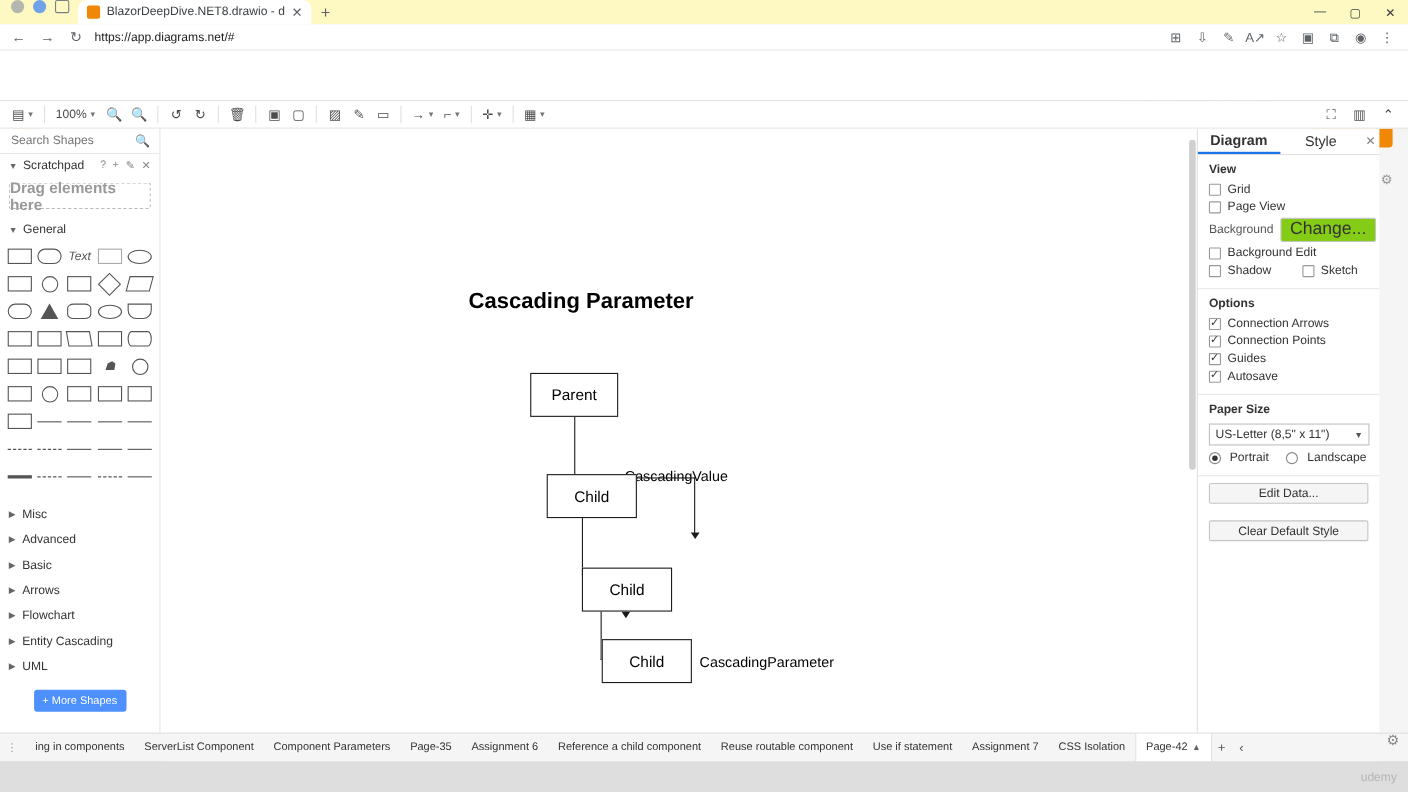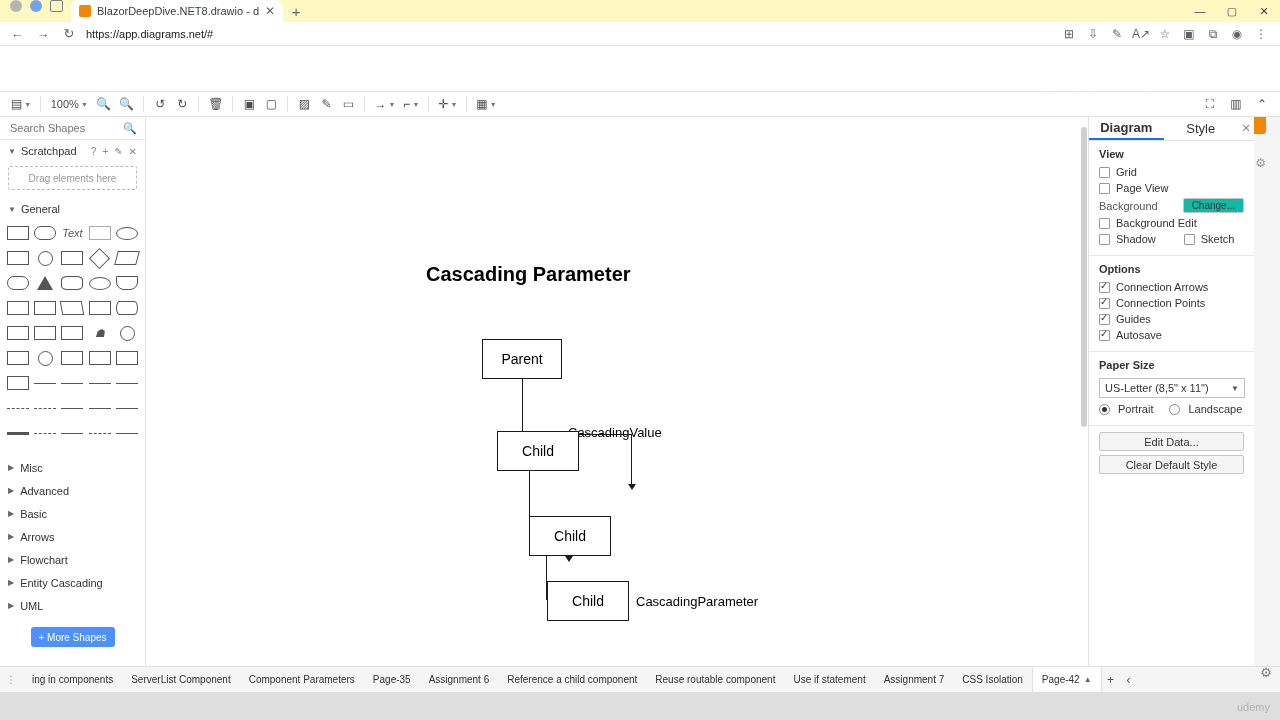--- a/index.html
+++ b/index.html
@@ -80,21 +80,21 @@
   
   .left { position:absolute; left:0; top:71px; width:146px; height:575px; background:#fff; border-right:1px solid #e0e0e0; overflow:hidden; }
   .search-row { height:23px; display:flex; align-items:center; border-bottom:1px solid #e8e8e8; padding:0 8px; }
   .search-row input { border:0; outline:0; font-size:11px; color:#555; width:112px; background:transparent; font-family:"Liberation Sans", sans-serif; }
   .search-row .mag { margin-left:auto; color:#888; font-size:11px; }
   .sect-hdr { height:22px; display:flex; align-items:center; gap:5px; padding:0 8px; font-size:11px; color:#333; }
   .sect-hdr .tri { font-size:8px; color:#666; }
   .sect-hdr .tools { margin-left:auto; display:flex; gap:6px; color:#888; font-size:10px; }
   .scratch-drop {
     margin:4px 8px 8px; height:24px; border:1px dashed #bbb; border-radius:2px;
-    display:flex; align-items:center; justify-content:center; color:#999; font-size:10px;
+    display:flex; align-items:center; justify-content:center; color:#999; font-size:14px;font-weight:bold;
   }
   .shape-grid { padding:4px 6px 6px; display:grid; grid-template-columns:repeat(5,1fr); gap:7px 4px; }
   .sh { height:18px; display:flex; align-items:center; justify-content:center; }
   .sh i { display:block; width:22px; height:14px; border:1.3px solid #555; background:#fff; }
   .sh i.round { border-radius:7px; }
   .sh i.circle { width:15px; height:15px; border-radius:50%; }
   .sh i.ell { width:22px; height:13px; border-radius:50%; }
   .sh i.rhomb { width:15px; height:15px; transform:rotate(45deg); }
   .sh i.tri { width:0; height:0; border:0; border-left:8px solid transparent; border-right:8px solid transparent; border-bottom:14px solid #555; background:transparent; }
   .sh i.cyl { border-radius:6px/4px; }
@@ -127,21 +127,21 @@
   .right { position:absolute; left:1088px; top:71px; width:166px; height:591px; background:#fff; border-left:1px solid #e0e0e0; font-size:11px; }
   .fp-tabs { display:flex; height:24px; border-bottom:1px solid #e0e0e0; }
   .fp-tabs .ft { flex:1; display:flex; align-items:center; justify-content:center; color:#333; font-size:13px; }
   .fp-tabs .ft.active { font-weight:bold; border-bottom:2px solid #1a73e8; }
   .fp-tabs .closex { width:16px; display:flex; align-items:center; justify-content:center; color:#888; }
   .fp-sect { padding:7px 10px 4px; font-weight:bold; color:#333; }
   .fp-row { display:flex; align-items:center; gap:6px; padding:2px 10px; color:#333; }
   .cb { width:11px; height:11px; border:1px solid #999; background:#fff; border-radius:1px; display:inline-block; position:relative; flex:0 0 auto; }
   .cb.checked { background:#fff; }
   .cb.checked:after { content:"✓"; position:absolute; left:0px; top:-3px; font-size:10px; color:#333; }
-  .btn-sm { margin-left:auto; border:1px solid #c5c5c5; background:#14b8a6; border-radius:2px; padding:1px 8px; font-size:10px; color:#333; }
+  .btn-sm { margin-left:auto; border:1px solid #c5c5c5; background:#84cc16; border-radius:2px; padding:1px 8px; font-size:16px; color:#333; }
   .fp-sel { margin:3px 10px; width:146px; height:20px; border:1px solid #c0c0c0; background:#fff; font-size:11px; color:#333;
             display:flex; align-items:center; padding:0 5px; position:relative; }
   .fp-sel .cv { position:absolute; right:5px; font-size:8px; color:#555; }
   .radio { width:11px; height:11px; border:1px solid #888; border-radius:50%; display:inline-block; position:relative; flex:0 0 auto; }
   .radio.on:after { content:""; position:absolute; left:2px; top:2px; width:5px; height:5px; border-radius:50%; background:#333; }
   .fp-btn-wide { margin:6px 10px 0; height:19px; border:1px solid #c5c5c5; background:#f5f5f5; border-radius:2px;
                  display:flex; align-items:center; justify-content:center; font-size:11px; color:#333; }
   .hr { height:1px; background:#e6e6e6; margin:8px 0 0; }
 
   
@@ -584,21 +584,21 @@
       <div class="fp-row" style="gap:8px">
         <span class="radio on"></span>
         <span>Portrait</span>
         <span class="radio" style="margin-left:8px"></span>
         <span>Landscape</span>
       </div>
 
       <div class="hr"></div>
 
       <div class="fp-btn-wide">Edit Data...</div>
-      <div class="fp-btn-wide" style="margin-top:4px">Clear Default Style</div>
+      <div class="fp-btn-wide" style="margin-top:15px">Clear Default Style</div>
     </div>
 
     <div class="pagebar">
       <span class="grip">⋮</span>
       <div class="ptab">ing in components</div>
       <div class="ptab">ServerList Component</div>
       <div class="ptab">Component Parameters</div>
       <div class="ptab">Page-35</div>
       <div class="ptab">Assignment 6</div>
       <div class="ptab">Reference a child component</div>

